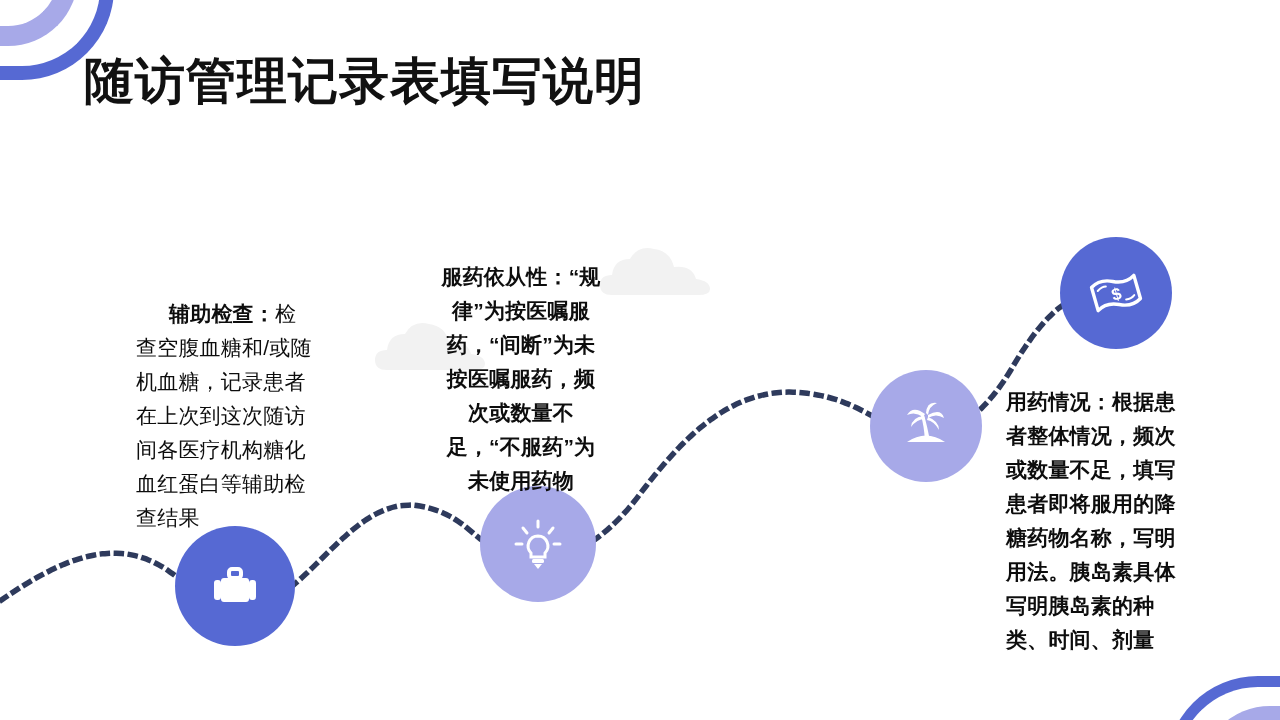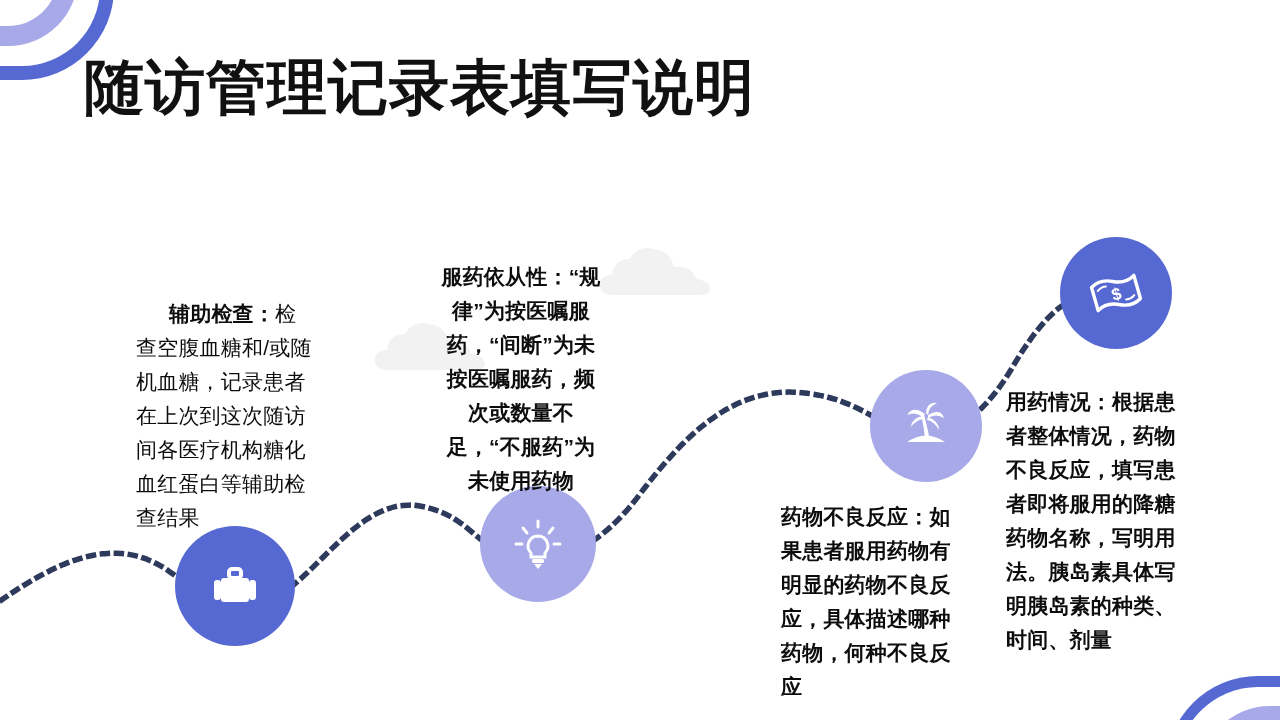--- a/index.html
+++ b/index.html
@@ -70,21 +70,21 @@
   .cloud {
     position: absolute;
     fill: #f2f2f2;
   }
 
   
   .title {
     position: absolute;
     left: 84px;
     top: 48px;
-    font-size: 60px;
+    font-size: 50px;
     font-weight: 700;
     color: #111111;
     letter-spacing: 1px;
     white-space: nowrap;
   }
 
   
   .path-svg {
     position: absolute;
     left: 0;
@@ -204,21 +204,18 @@
   </div>
 
   <div class="txt" style="left:136px; top:297px; width:176px;">
     <b>辅助检查：</b><span>检查空腹血糖和/或随机血糖，记录患者在上次到这次随访间各医疗机构糖化血红蛋白等辅助检查结果</span>
   </div>
 
   <div class="txt bold-all centered" style="left:437px; top:260px; width:168px;">
     <span>服药依从性：“规律”为按医嘱服药，“间断”为未按医嘱服药，频次或数量不足，“不服药”为未使用药物</span>
   </div>
 
-  <div class="txt bold-all" style="left:781px; top:500px; width:174px;">
-    <span>药物不良反应：如果患者服用药物有明显的药物不良反应，具体描述哪种药物，何种不良反应</span>
-  </div>
 
   <div class="txt bold-all" style="left:1006px; top:385px; width:190px;">
-    <span>用药情况：根据患者整体情况，药物不良反应，填写患者即将服用的降糖药物名称，写明用法。胰岛素具体写明胰岛素的种类、时间、剂量</span>
+    <span>用药情况：根据患者整体情况，频次或数量不足，填写患者即将服用的降糖药物名称，写明用法。胰岛素具体写明胰岛素的种类、时间、剂量</span>
   </div>
 
 </div>
 
 </body></html>

